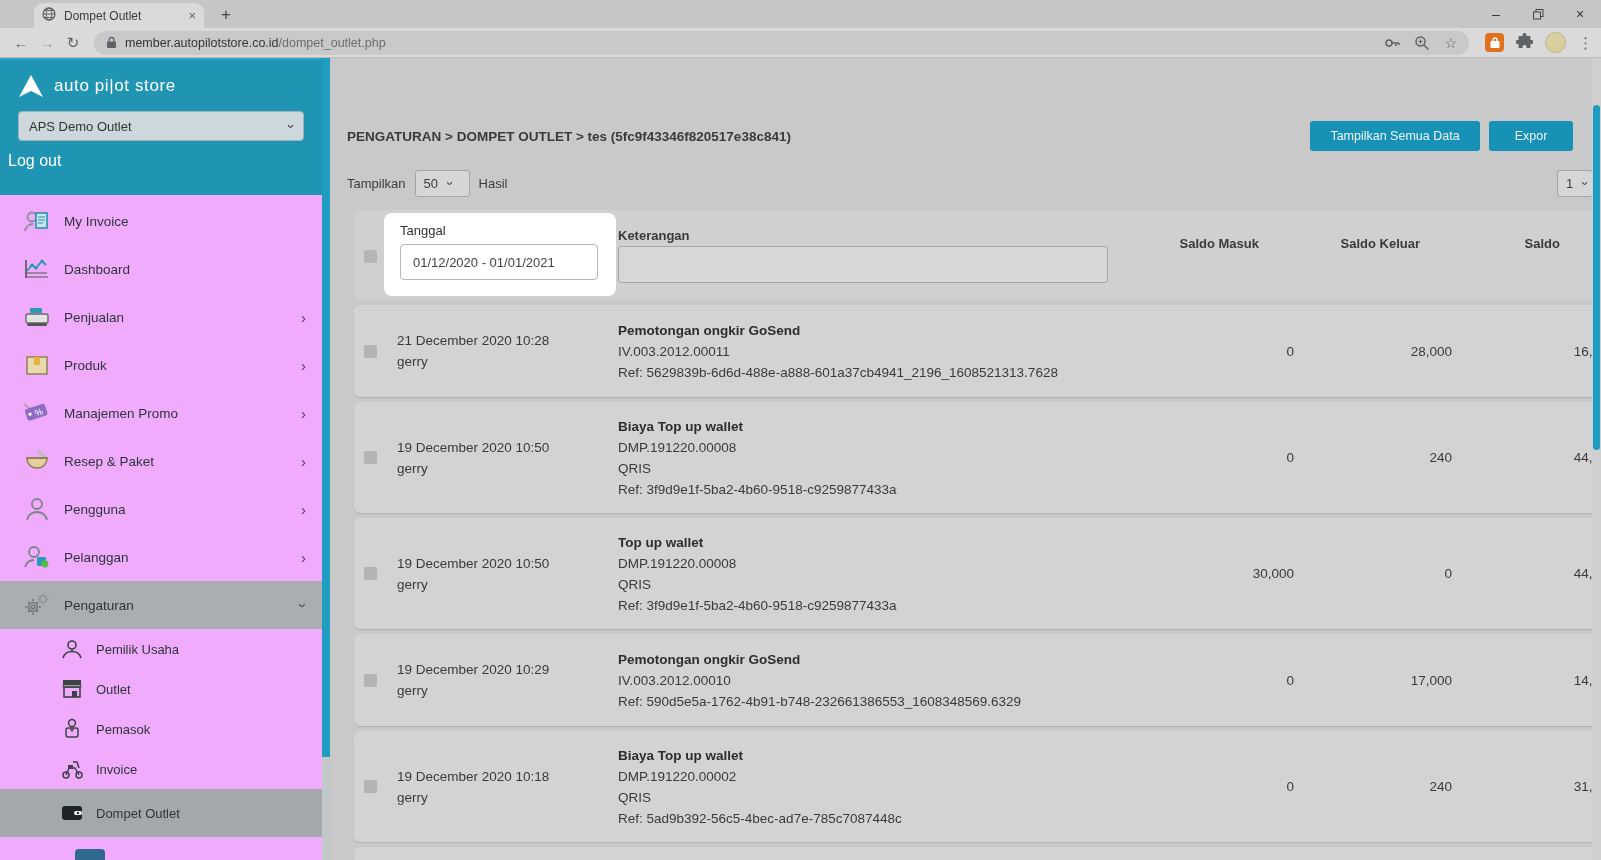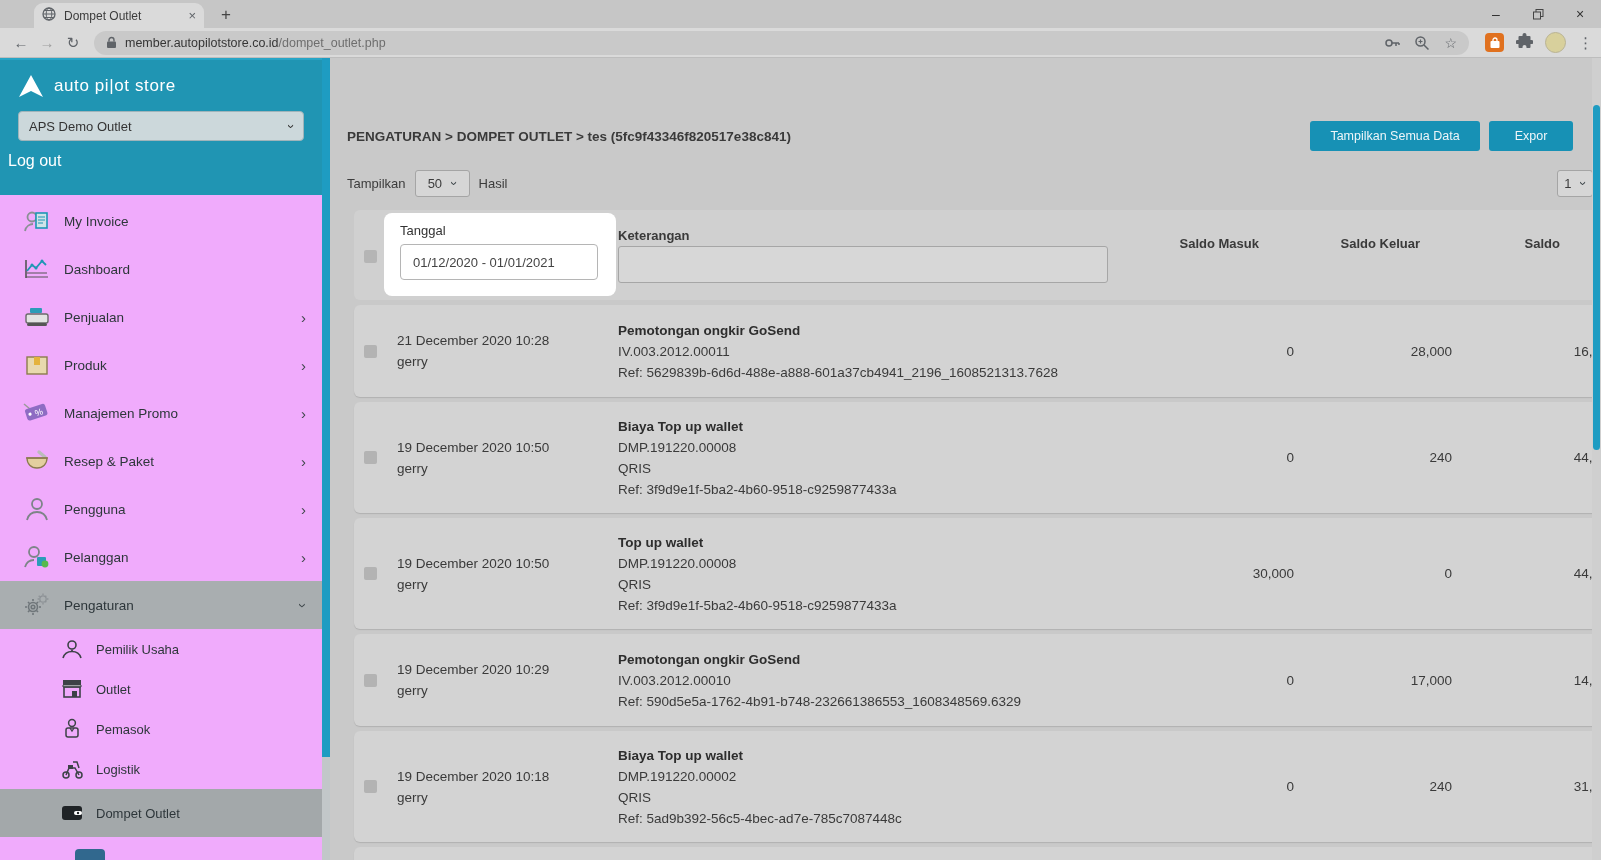--- a/index.html
+++ b/index.html
@@ -54,21 +54,21 @@
   .sb-scroll{width:8px;flex:none;background:#c2c7c9;position:relative}
   .sb-thumb{position:absolute;top:0;left:0;right:0;height:699px;background:#1e9cc2}
 
   
   .content{flex:1;position:relative;background:#c9c9c9;overflow:hidden;min-width:0}
   .breadcrumb{position:absolute;left:17px;top:71px;font-size:13.5px;font-weight:bold;color:#3a3a3a}
   .btn{position:absolute;height:30px;background:#1791b5;color:#eef6f9;border-radius:3px;font-size:12.5px;display:flex;align-items:center;justify-content:center}
   .btn-show-all{left:980px;top:63px;width:170px}
   .btn-export{left:1159px;top:63px;width:84px}
   .pp{position:absolute;left:17px;top:112px;display:flex;align-items:center;gap:9px;font-size:13px;color:#3c3c3c}
-  .mini-select{height:27px;background:#d6d6d6;border:1px solid #a5a5a5;border-radius:3px;display:flex;align-items:center;justify-content:center;padding:0 8px;font-size:13px;color:#3c3c3c;box-sizing:border-box;gap:10px}
+  .mini-select{height:27px;background:#d6d6d6;border:1px solid #a5a5a5;border-radius:3px;display:flex;align-items:center;justify-content:flex-start;padding:0 8px;font-size:13px;color:#3c3c3c;box-sizing:border-box;gap:10px}
   .pp .mini-select{width:55px}
   .page-select{position:absolute;left:1227px;top:112px;width:36px}
   .chev-d{display:inline-block;transform:rotate(90deg);font-size:13px;color:#3f474b;line-height:1}
 
   .header-card{position:absolute;left:24px;top:152px;width:1270px;height:90px;background:#d0d0d0;border-radius:6px;z-index:1}
   .h-check{position:absolute;left:10px;top:40px;width:13px;height:13px;background:#b5b5b5;border-radius:2px}
   .h-label{position:absolute;top:26px;font-size:13px;font-weight:bold;color:#3a3a3a}
   .h-ket{left:264px;top:18px}
   .h-input{position:absolute;left:264px;top:36px;width:490px;height:37px;background:#d7d7d7;border:1px solid #a6a6a6;border-radius:3px;box-sizing:border-box}
   .h-masuk{left:765px;width:140px;text-align:right}
@@ -325,21 +325,21 @@
           <div class="sb-sub">
             <span class="icon-box">
               <svg width="24" height="22" viewBox="0 0 24 22">
                 <circle cx="6" cy="17" r="3" fill="none" stroke="#3c4246" stroke-width="1.5"></circle>
                 <circle cx="19" cy="17" r="3" fill="none" stroke="#3c4246" stroke-width="1.5"></circle>
                 <path d="M6 17l3-7h6l4 7" fill="none" stroke="#3c4246" stroke-width="1.5"></path>
                 <path d="M13 4h4l2 6" fill="none" stroke="#3c4246" stroke-width="1.5"></path>
                 <rect x="8" y="7" width="5" height="4" fill="#3c4246"></rect>
               </svg>
             </span>
-            <span class="lbl">Logistik</span>
+            <span class="lbl">Invoice</span>
           </div>
           <div class="sb-sub active">
             <span class="icon-box">
               <svg width="24" height="20" viewBox="0 0 24 20">
                 <rect x="2" y="3" width="20" height="14" rx="3" fill="#1f2326"></rect>
                 <rect x="14" y="8" width="8" height="4" rx="2" fill="#fff"></rect>
                 <circle cx="18" cy="10" r="1.2" fill="#1f2326"></circle>
               </svg>
             </span>
             <span class="lbl">Dompet Outlet</span>

